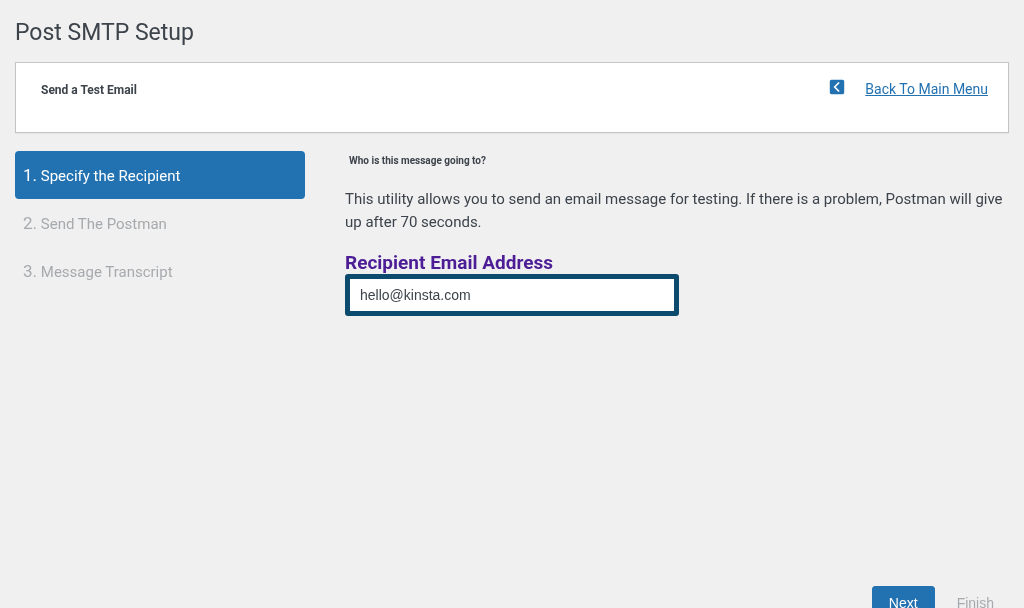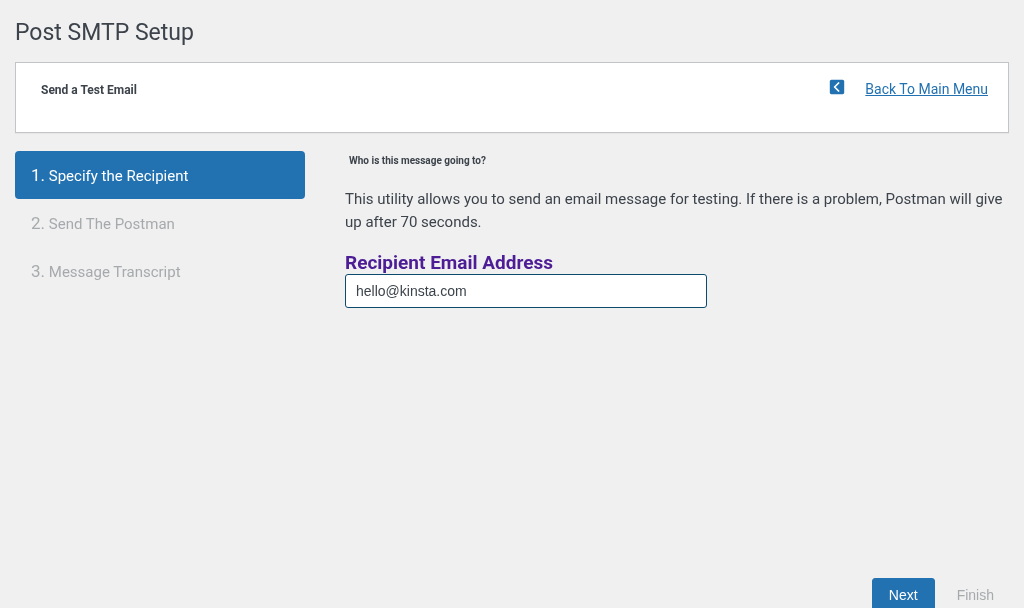--- a/index.html
+++ b/index.html
@@ -54,21 +54,21 @@
     .wizard-wrap {
       display: flex;
       gap: 40px;
     }
     .wizard-steps {
       width: 290px;
       flex: 0 0 290px;
       list-style: none;
     }
     .wizard-step {
-      padding: 14px 16px;
+      padding: 14px 8px;
       font-size: 15px;
       color: #a7aaad;
       border-radius: 4px;
     }
     .wizard-step.active {
       background-color: #2271b1;
       color: #ffffff;
     }
     .wizard-step .num {
       font-size: 17px;
@@ -89,23 +89,23 @@
       color: #3c434a;
       line-height: 1.5;
       margin-bottom: 18px;
     }
     .field-label {
       font-size: 19px;
       font-weight: 700;
       color: #4c1d95;
     }
     .text-input {
-      width: 362px;
+      width: 334px;
       padding: 8px 10px;
-      border: 1px solid #0c4a6e;
+      border: 5px solid #0c4a6e;
       border-radius: 3px;
       font-size: 14px;
       color: #3c434a;
       background: #ffffff;
     }
     .footer-bar {
       display: flex;
       justify-content: flex-end;
       align-items: center;
       gap: 22px;

